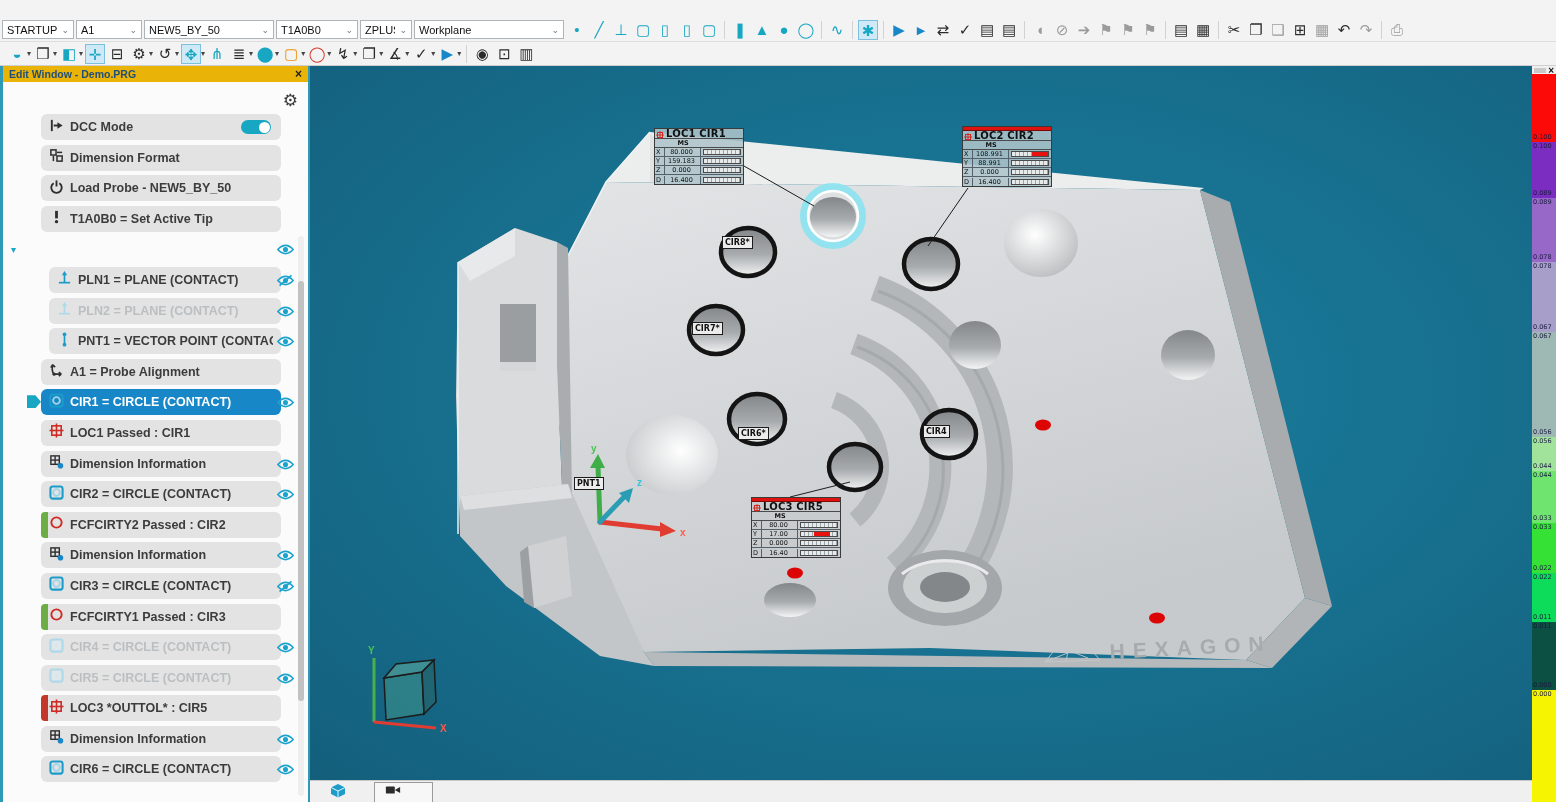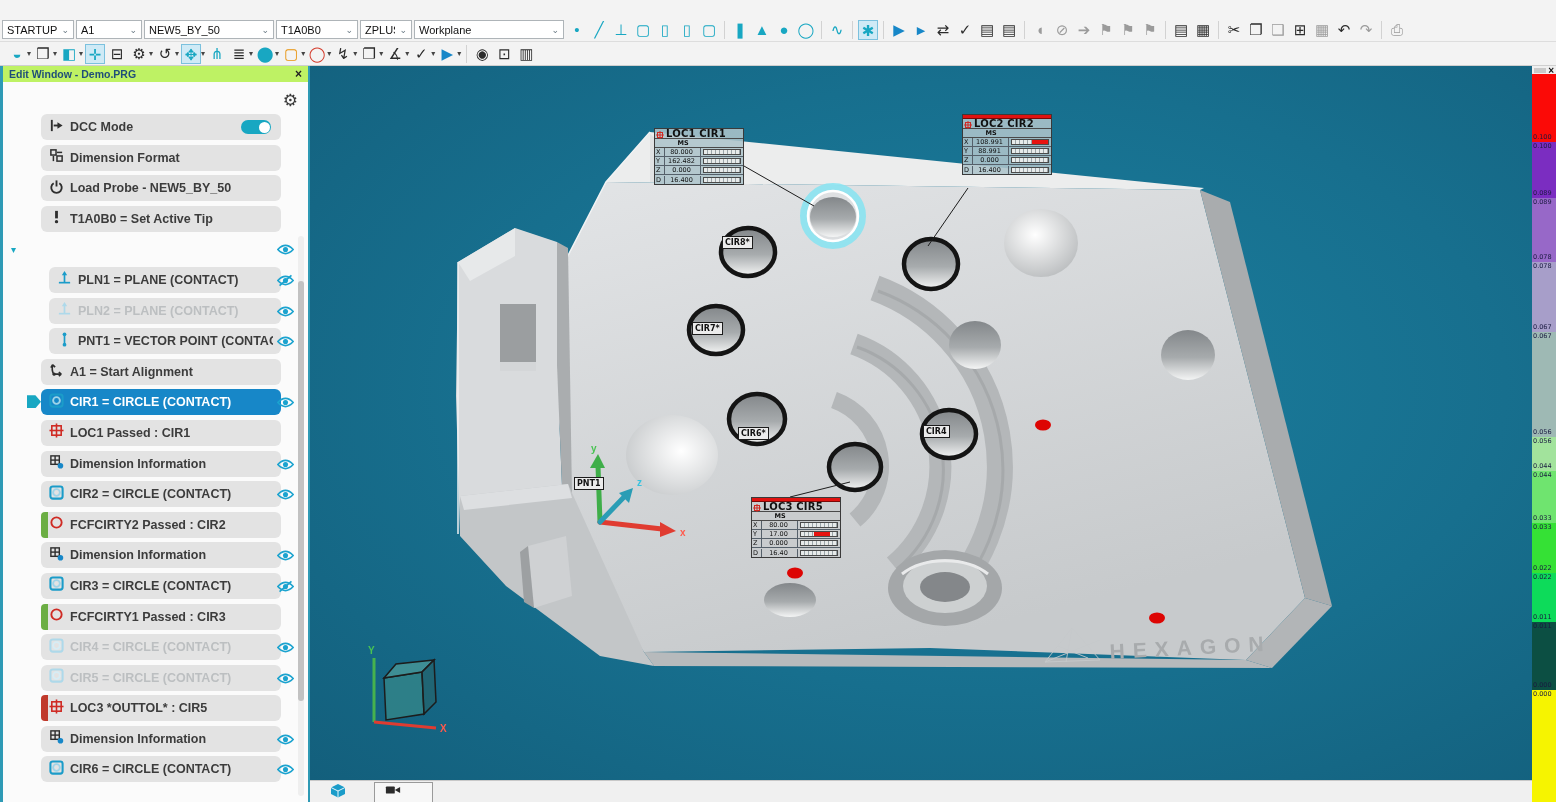--- a/index.html
+++ b/index.html
@@ -29,21 +29,21 @@
   .tbico.small { font-size:11px; }
   .teal{color:#18a7c2}.dark{color:#2b2b2b}.gray{color:#9b9b9b}.blue{color:#1787c8}
   .orange{color:#e8930c}.red{color:#d43c2c}
   .boxed { background:#cfeaf6; border:1px solid #7bc1de; }
   .caret { font-size:8px; color:#444; margin:0 1px 0 -1px; }
   .vsep { width:1px; height:18px; background:#d2d2d2; margin:0 4px; display:inline-block; }
 
   
   #panel { position:absolute; left:0; top:66px; width:310px; height:736px;
     background:#fbfbfb; border-left:3px solid #2e9ab5; border-right:2px solid #2e9ab5; overflow:hidden; }
-  #panel-titlebar { height:16px; background:#bef264; display:flex; align-items:center;
+  #panel-titlebar { height:16px; background:#eab308; display:flex; align-items:center;
     justify-content:space-between; padding:0 6px; }
   #panel-title { font-size:10.5px; font-weight:bold; color:#1f4e79; }
   #panel-close { font-size:12px; color:#222; font-weight:bold; cursor:default; }
   #panel-gear { position:absolute; right:10px; top:24px; font-size:17px; color:#3a3a3a; }
   #panel-list { position:absolute; left:0; top:48px; width:100%; }
   .prow { position:relative; height:26px; margin-bottom:4.6px; }
   .pill { position:absolute; left:38px; top:0; width:240px; height:26px; background:#e3e3e3;
     border-radius:6px; display:flex; align-items:center; padding:0 8px; gap:6px; }
   .prow.indent .pill { left:46px; width:232px; }
   .pill .plabel { font-size:12.5px; font-weight:bold; color:#3c3c3c; white-space:nowrap; overflow:hidden; }
@@ -329,21 +329,21 @@
         </div>
         <div class="prow">
           <div class="pill">
             <span class="picon"><svg width="15" height="15" viewBox="0 0 16 16">
                 <g stroke="#2e2e2e" stroke-width="1.8" fill="none">
                   <path d="M4 3 Q2.5 9 5 13 H13"></path>
                   <path d="M4 3 L2 6 M4 3 L6.5 5.5 M13 13 L10.5 10.8 M13 13 L10.5 15"></path>
                 </g>
                 <circle cx="5.5" cy="13" r="1.7" fill="#2e2e2e"></circle>
               </svg></span>
-            <span class="plabel">A1 = Start Alignment</span>
+            <span class="plabel">A1 = Probe Alignment</span>
           </div>
         </div>
         <div class="prow selected">
           <span class="ins-marker"></span>
           <div class="pill">
             <span class="picon"><svg width="15" height="15" viewBox="0 0 16 16">
                 <rect x="1.5" y="1.5" width="13" height="13" rx="2.5" fill="none" stroke="#1b9cc9" stroke-width="2.2"></rect>
                 <circle cx="8" cy="8" r="3.6" fill="none" stroke="#9fd4e8" stroke-width="2"></circle>
               </svg></span>
             <span class="plabel">CIR1 = CIRCLE (CONTACT)</span>
@@ -662,35 +662,35 @@
             <span class="tt-ms">MS</span>
             <span></span>
           </div>
           <div class="tt-row">
             <span class="tt-axis">X</span>
             <span class="tt-val">80.000</span>
             <span class="tt-gauge"></span>
           </div>
           <div class="tt-row">
             <span class="tt-axis">Y</span>
-            <span class="tt-val">162.482</span>
+            <span class="tt-val">159.183</span>
             <span class="tt-gauge"></span>
           </div>
           <div class="tt-row">
             <span class="tt-axis">Z</span>
             <span class="tt-val">0.000</span>
             <span class="tt-gauge"></span>
           </div>
           <div class="tt-row">
             <span class="tt-axis">D</span>
             <span class="tt-val">16.400</span>
             <span class="tt-gauge"></span>
           </div>
         </div>
-        <div class="meas-table" style="left: 652px; top: 48px;">
+        <div class="meas-table" style="left: 652px; top: 60px;">
           <div class="tt-redstrip"></div>
           <div class="tt-head">
             <span class="tt-ico"><svg width="8" height="8" viewBox="0 0 16 16">
                 <g stroke="#cf2b24" stroke-width="2" fill="none">
                   <rect x="3" y="3" width="10" height="10"></rect>
                   <line x1="8" y1="0" x2="8" y2="16"></line>
                   <line x1="0" y1="8" x2="16" y2="8"></line>
                 </g>
               </svg></span>
             <span class="tt-title">LOC2 CIR2</span>

